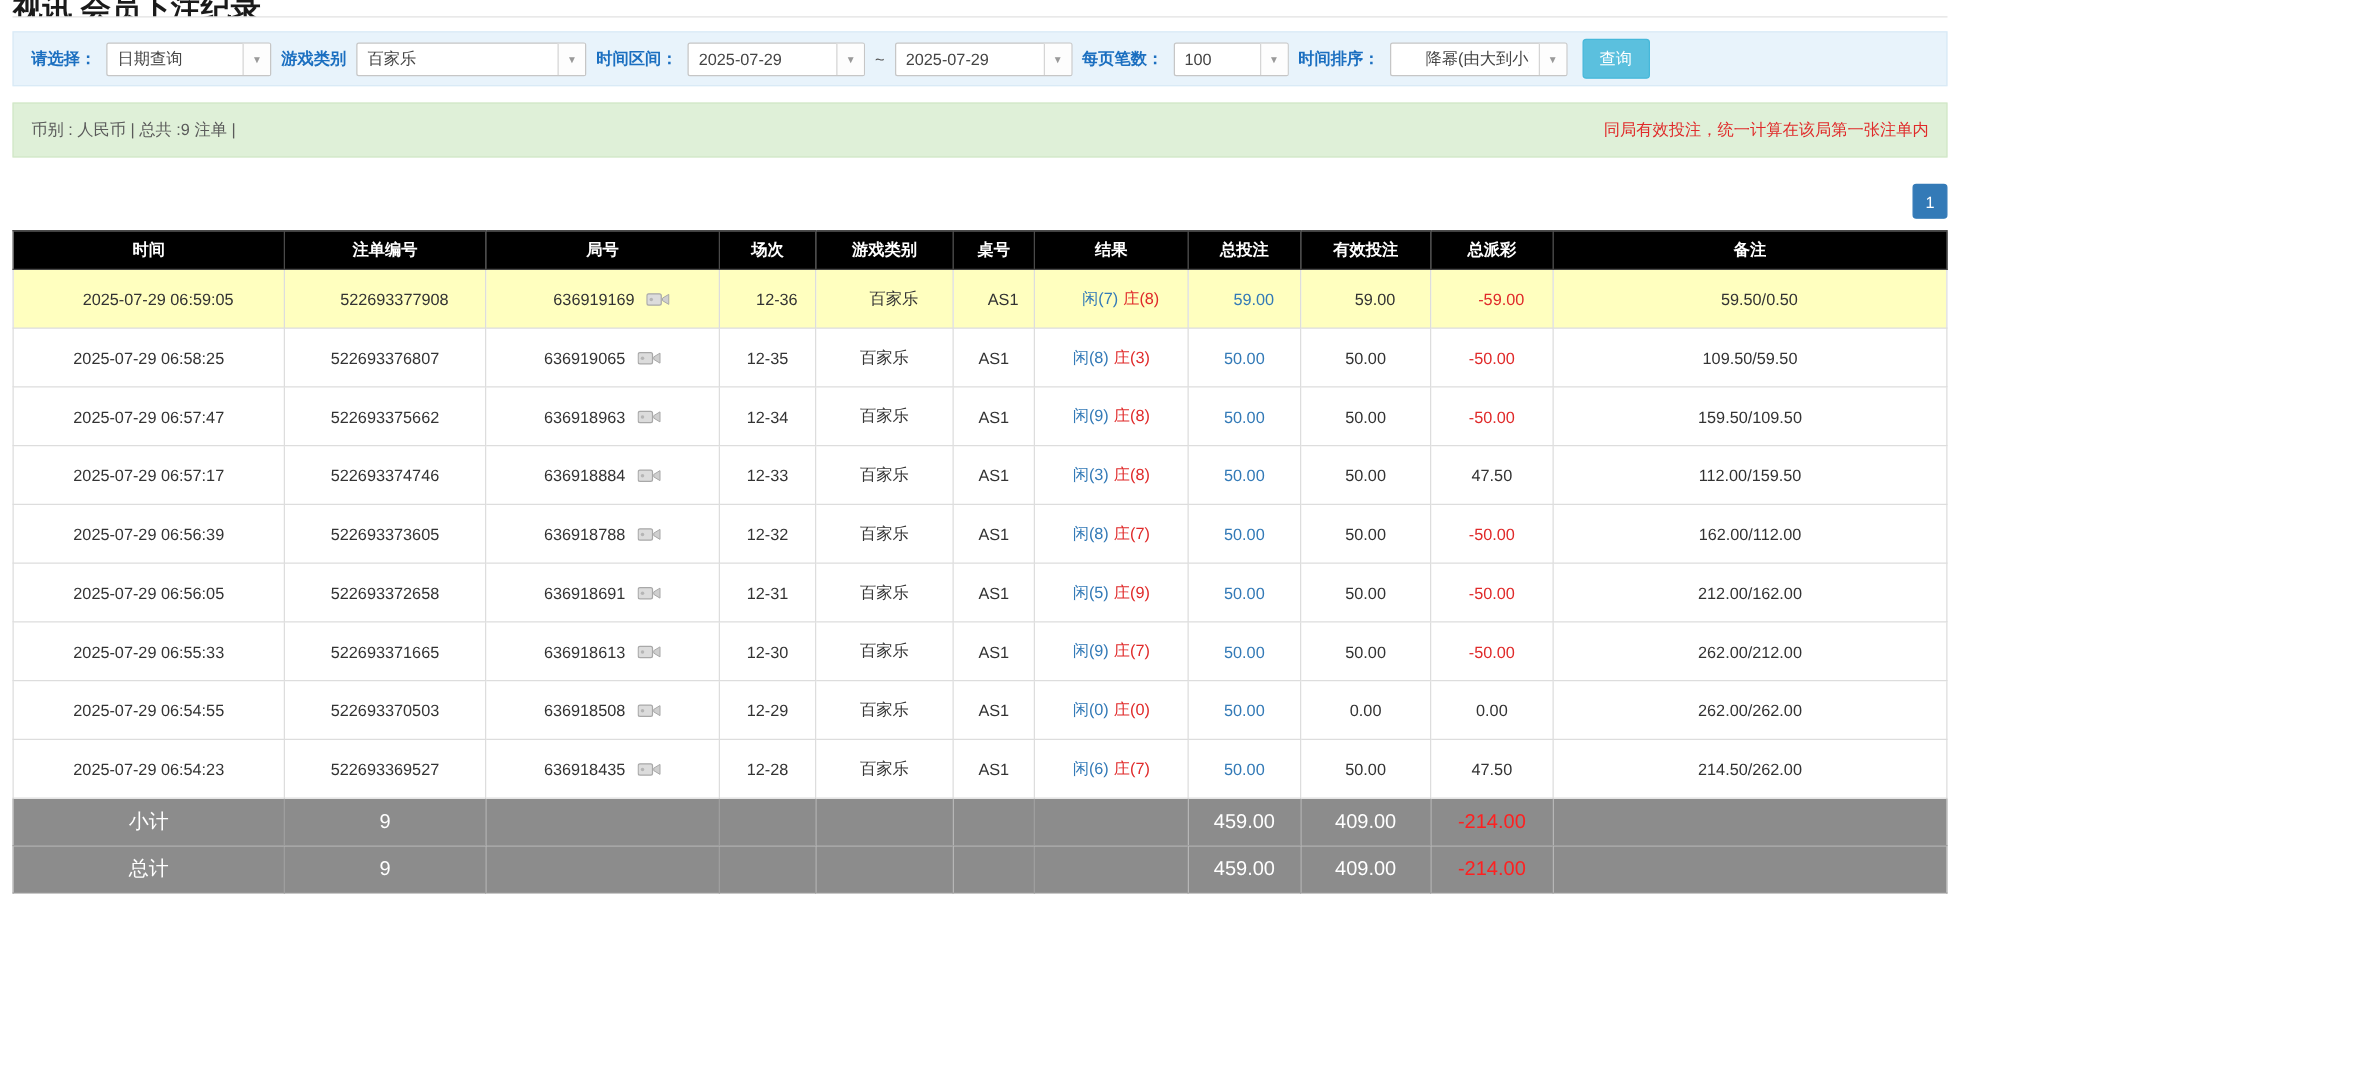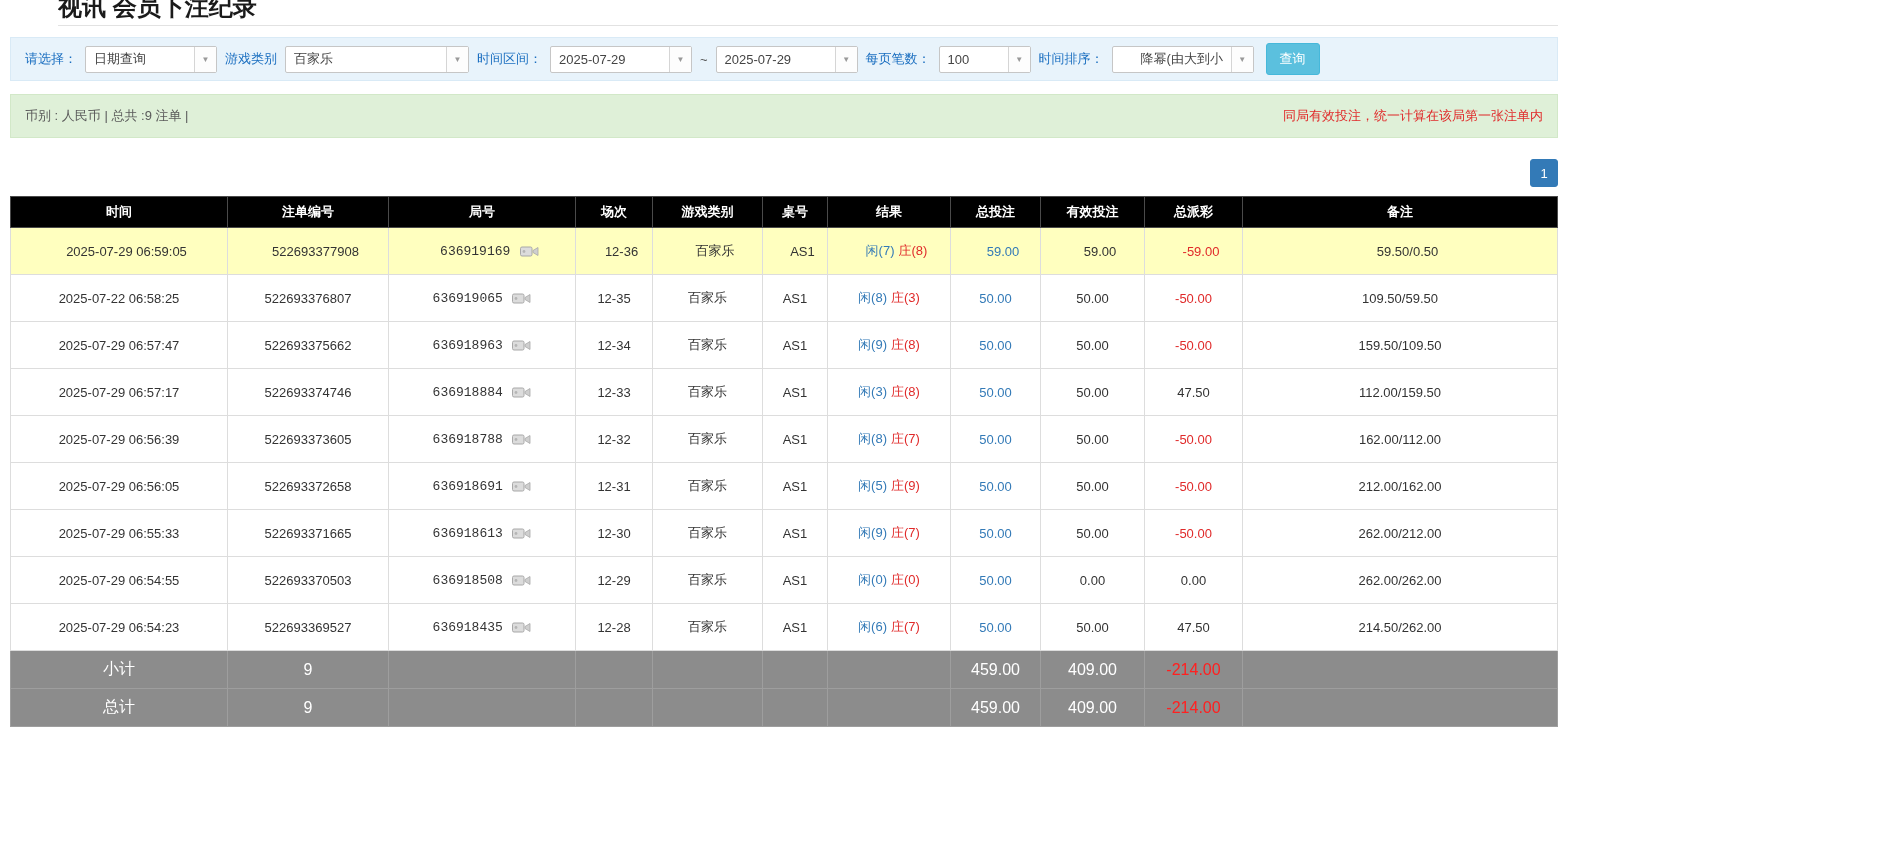--- a/index.html
+++ b/index.html
@@ -7,35 +7,35 @@
   body {
     font-family: "Liberation Sans", "DejaVu Sans", sans-serif;
     font-size: 13px;
     color: #333;
     width: 1904px;
     overflow-x: hidden;
   }
   .page { width: 1548px; margin: 0 0 0 10px; }
 
   
-  .title-clip { height: 26px; overflow: hidden; border-bottom: 1px solid #e2e2e2; margin-left: 48px; }
+  .title-clip { height: 14px; overflow: hidden; border-bottom: 1px solid #e2e2e2; }
   .title-text { font-size: 24px; font-weight: bold; color: #1a1a1a; margin-top: -9px; white-space: nowrap; }
 
   
   .filter-bar {
     margin-top: 11px;
     background: #e8f3fb;
     border: 1px solid #d9eaf6;
     padding: 8px 14px;
     display: flex;
     align-items: center;
     gap: 8px;
     height: 44px;
   }
-  .filter-label { color: #1b6fc0; font-weight: normal; white-space: nowrap; font-size: 13px; }
+  .filter-label { color: #1b6fc0; font-weight: bold; white-space: nowrap; font-size: 13px; }
   .combo { display: flex; align-items: stretch; border: 1px solid #c6c6c6; background: #fff; height: 27px; border-radius: 2px; }
   .combo input {
     border: none; outline: none; padding: 0 8px; font-size: 13px; color: #444;
     font-family: "Liberation Sans", "DejaVu Sans", sans-serif; background: transparent;
   }
   .arrow-btn {
     width: 22px; border-left: 1px solid #d5d5d5; background: #fdfdfd; color: #999;
     display: flex; align-items: center; justify-content: center; font-size: 8px; cursor: pointer;
   }
   .tilde { color: #555; }
@@ -76,21 +76,21 @@
   }
   td {
     border: 1px solid #ddd; text-align: center; padding: 14px 6px;
     font-size: 13px; color: #333; overflow: hidden; white-space: nowrap;
   }
   tr.highlight td { background: #ffffbf; padding-left: 21px; }
   .bet-total { color: #337ab7; cursor: pointer; }
   .neg { color: #e02a2a; }
   .player { color: #337ab7; margin-right: 4px; }
   .banker { color: #e02a2a; }
-  .round-cell .round-num { vertical-align: middle; font-family: Liberation Mono, monospace; }
+  .round-cell .round-num { vertical-align: middle; }
   .video-icon { display: inline-block; vertical-align: middle; margin-left: 6px; cursor: pointer; line-height: 0; }
 
   .sum-row td {
     background: #8c8c8c; color: #fff; border: 1px solid #9e9e9e;
     padding: 8px 6px; font-size: 16px;
   }
   .sum-row td.neg, .sum-row .neg { color: #ff2020; }
 </style>
 </head>
 <body>
@@ -197,21 +197,21 @@
     <td>AS1</td>
     <td>
       <span class="player">闲(7)</span><span class="banker">庄(8)</span>
     </td>
     <td class="bet-total">59.00</td>
     <td>59.00</td>
     <td class="neg">-59.00</td>
     <td>59.50/0.50</td>
   </tr>
         <tr>
-    <td>2025-07-22 06:58:25</td>
+    <td>2025-07-29 06:58:25</td>
     <td>522693376807</td>
     <td class="round-cell">
       <span class="round-num">636919065</span>
       <span class="video-icon">
         <svg width="19" height="15" viewBox="0 0 19 15">
           <rect x="0.5" y="3" width="11.5" height="9" rx="1.5" fill="#dcdcdc" stroke="#a8a8a8"></rect>
           <path d="M13 6.5 L18 3.5 V11.5 L13 8.5 Z" fill="#cfcfcf" stroke="#a8a8a8" stroke-width="0.8"></path>
           <circle cx="4" cy="7.5" r="1.4" fill="#b5b5b5"></circle>
         </svg>
       </span>

